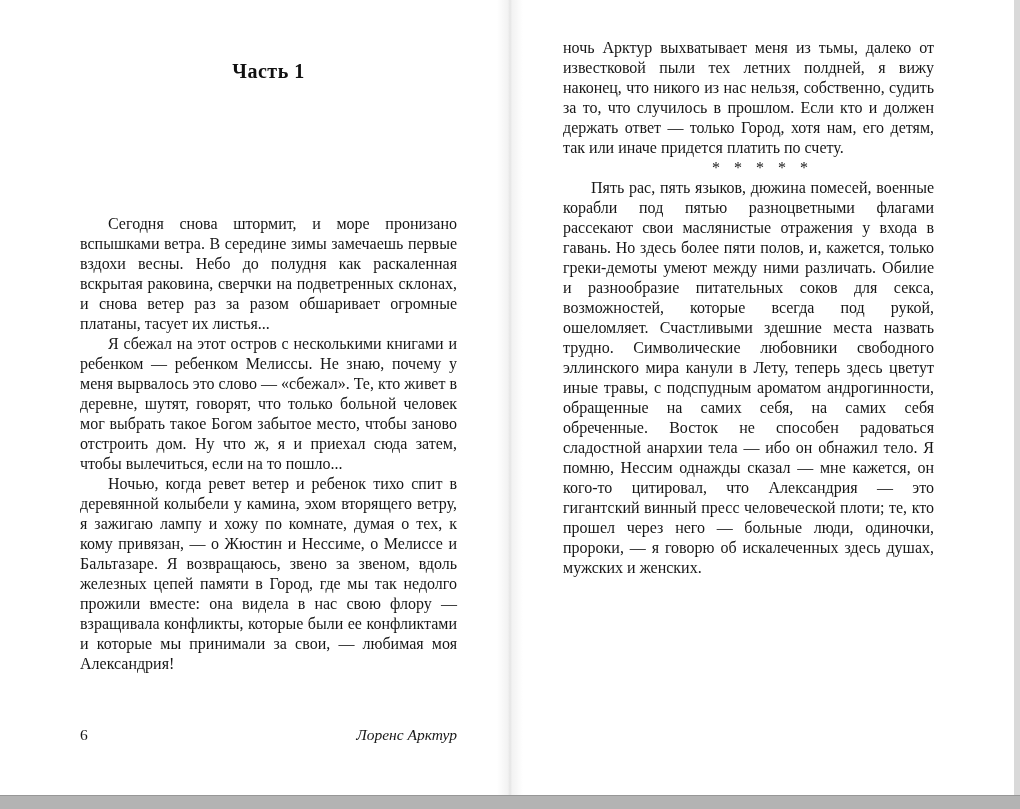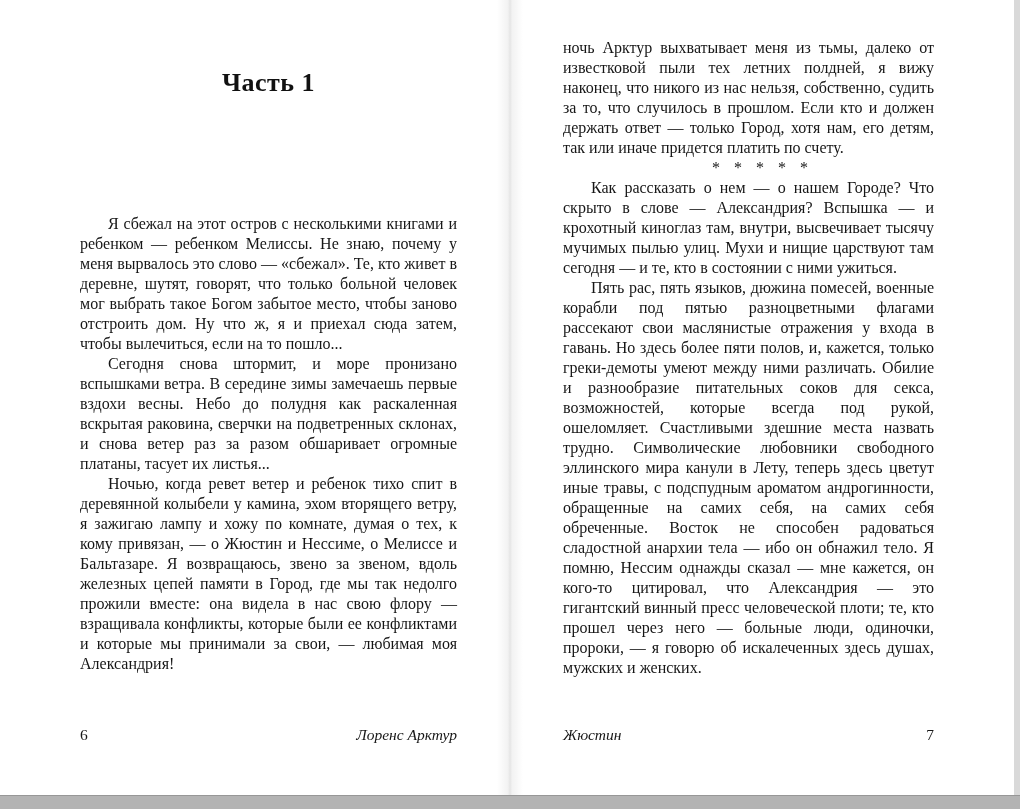--- a/index.html
+++ b/index.html
@@ -21,23 +21,23 @@
     height: 796px;
   }
   .page-left  { left: 80px;  width: 377px; }
   .page-right { left: 563px; width: 371px; }
 
   .chapter-heading {
     position: absolute;
     top: 56px;
     left: 0;
     right: 0;
-    margin: 12px;
+    margin: 4px;
     text-align: center;
-    font-size: 26px;
+    font-size: 20px;
     font-weight: bold;
     letter-spacing: 0.5px;
     color: #111111;
   }
   .text-block {
     position: absolute;
     left: 0;
     right: 0;
     font-size: 16px;
     line-height: 20px;
@@ -110,41 +110,36 @@
     background: #d9d9d9;
   }
 </style>
 </head>
 <body>
 
 <div class="page page-left">
   <h1 class="chapter-heading">Часть 1</h1>
 
   <div class="text-block">
+    <p class="para">Сегодня снова штормит, и море пронизано вспышками ветра. В середине зимы замечаешь первые вздохи весны. Небо до полудня как раскаленная вскрытая раковина, сверчки на подветренных склонах, и снова ветер раз за разом обшаривает огромные платаны, тасует их листья...</p>
     <p class="para">Я сбежал на этот остров с несколькими книгами и ребенком — ребенком Мелиссы. Не знаю, почему у меня вырвалось это слово — «сбежал». Те, кто живет в деревне, шутят, говорят, что только больной человек мог выбрать такое Богом забытое место, чтобы заново отстроить дом. Ну что ж, я и приехал сюда затем, чтобы вылечиться, если на то пошло...</p>
-    <p class="para">Сегодня снова штормит, и море пронизано вспышками ветра. В середине зимы замечаешь первые вздохи весны. Небо до полудня как раскаленная вскрытая раковина, сверчки на подветренных склонах, и снова ветер раз за разом обшаривает огромные платаны, тасует их листья...</p>
     <p class="para">Ночью, когда ревет ветер и ребенок тихо спит в деревянной колыбели у камина, эхом вторящего ветру, я зажигаю лампу и хожу по комнате, думая о тех, к кому привязан, — о Жюстин и Нессиме, о Мелиссе и Бальтазаре. Я возвращаюсь, звено за звеном, вдоль железных цепей памяти в Город, где мы так недолго прожили вместе: она видела в нас свою флору — взращивала конфликты, которые были ее конфликтами и которые мы принимали за свои, — любимая моя Александрия!</p>
   </div>
 
   <div class="footer">
     <span class="page-number">6</span>
     <span class="running-title">Лоренс Арктур</span>
   </div>
 </div>
 
 <div class="spine"></div>
 
 <div class="page page-right">
   <div class="text-block">
     <p class="para no-indent">ночь Арктур выхватывает меня из тьмы, далеко от известковой пыли тех летних полдней, я вижу наконец, что никого из нас нельзя, собственно, судить за то, что случилось в прошлом. Если кто и должен держать ответ — только Город, хотя нам, его детям, так или иначе придется платить по счету.</p>
     <p class="para separator">* * * * *</p>
-    <p class="para">Как рассказать о нем — о нашем Городе? Что скрыто в слове — Александрия? Вспышка — и крохотный киноглаз там, внутри, высвечивает тысячу мучимых пылью улиц. Мухи и нищие царствуют там сегодня — и те, кто в состоянии с ними ужиться.</p>
     <p class="para">Пять рас, пять языков, дюжина помесей, военные корабли под пятью разноцветными флагами рассекают свои маслянистые отражения у входа в гавань. Но здесь более пяти полов, и, кажется, только греки-демоты умеют между ними различать. Обилие и разнообразие питательных соков для секса, возможностей, которые всегда под рукой, ошеломляет. Счастливыми здешние места назвать трудно. Символические любовники свободного эллинского мира канули в Лету, теперь здесь цветут иные травы, с подспудным ароматом андрогинности, обращенные на самих себя, на самих себя обреченные. Восток не способен радоваться сладостной анархии тела — ибо он обнажил тело. Я помню, Нессим однажды сказал — мне кажется, он кого-то цитировал, что Александрия — это гигантский винный пресс человеческой плоти; те, кто прошел через него — больные люди, одиночки, пророки, — я говорю об искалеченных здесь душах, мужских и женских.</p>
   </div>
 
-  <div class="footer">
-    <span class="running-title">Жюстин</span>
-    <span class="page-number">7</span>
-  </div>
 </div>
 
 <div class="right-edge"></div>
 <div class="bottom-edge"></div>
 
 </body></html>

